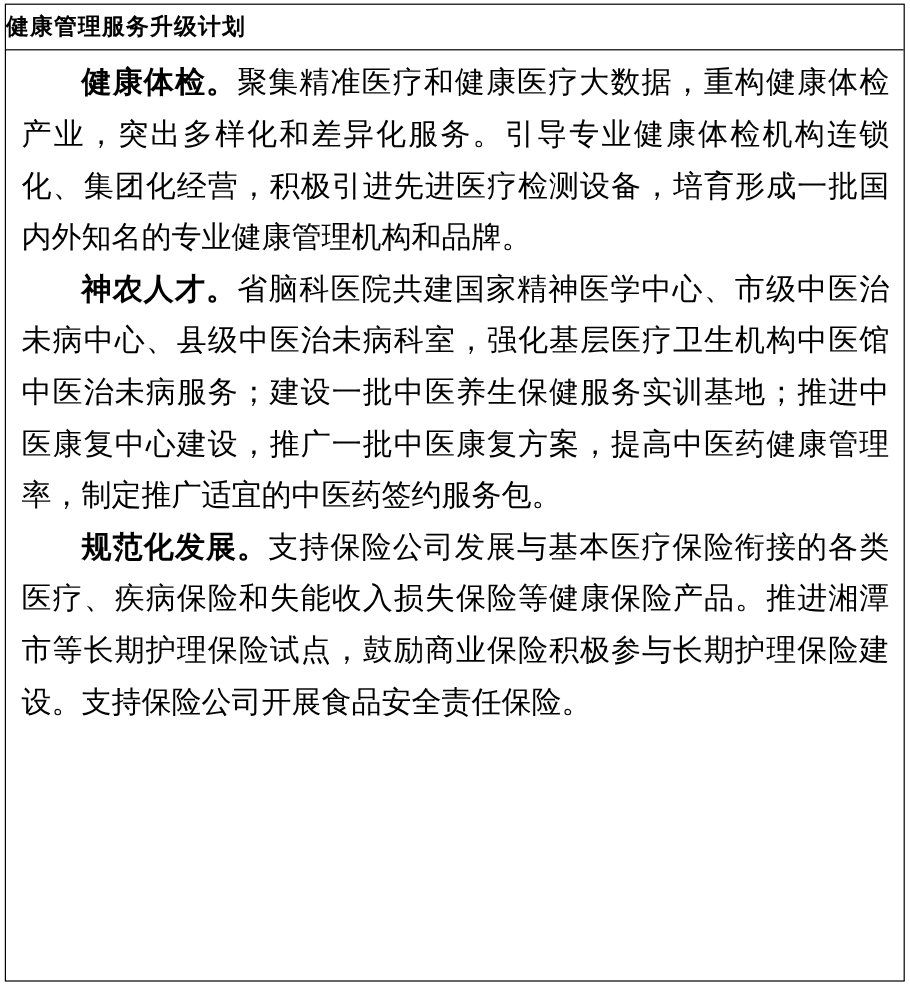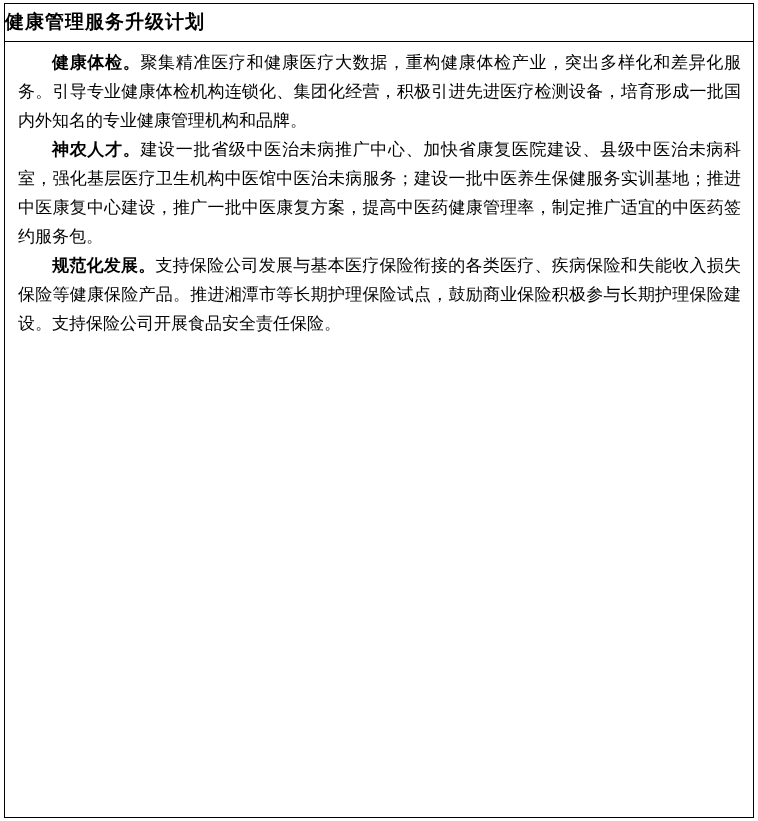--- a/index.html
+++ b/index.html
@@ -38,22 +38,22 @@
     font-weight: bold;
     font-size: 19px;
     letter-spacing: 1px;
     color: #000000;
   }
   .body-cell {
     box-sizing: border-box;
     flex: 1 1 auto;
     overflow: hidden;
     padding: 6px 12px 6px 13px;
-    font-size: 17px;
-    line-height: 29px;
+    font-size: 25px;
+    line-height: 43px;
     text-align: justify;
   }
   .para {
     margin: 0;
     padding: 0;
     text-indent: 2em;
   }
   .label {
     font-family: "Liberation Sans", "DejaVu Sans", sans-serif;
     font-weight: bold;
@@ -62,17 +62,17 @@
 </head>
 <body>
 
 <div class="page">
   <div class="doc-table">
     <div class="title-row">
       <span class="title">健康管理服务升级计划</span>
     </div>
     <div class="body-cell">
         <p class="para"><span class="label">健康体检。</span><span class="text">聚集精准医疗和健康医疗大数据，重构健康体检产业，突出多样化和差异化服务。引导专业健康体检机构连锁化、集团化经营，积极引进先进医疗检测设备，培育形成一批国内外知名的专业健康管理机构和品牌。</span></p>
-        <p class="para"><span class="label">神农人才。</span><span class="text">建设一批省级中医治未病推广中心、加快省康复医院建设、县级中医治未病科室，强化基层医疗卫生机构中医馆中医治未病服务；建设一批中医养生保健服务实训基地；推进中医康复中心建设，推广一批中医康复方案，提高中医药健康管理率，制定推广适宜的中医药签约服务包。</span></p>
+        <p class="para"><span class="label">神农人才。</span><span class="text">省脑科医院共建国家精神医学中心、市级中医治未病中心、县级中医治未病科室，强化基层医疗卫生机构中医馆中医治未病服务；建设一批中医养生保健服务实训基地；推进中医康复中心建设，推广一批中医康复方案，提高中医药健康管理率，制定推广适宜的中医药签约服务包。</span></p>
         <p class="para"><span class="label">规范化发展。</span><span class="text">支持保险公司发展与基本医疗保险衔接的各类医疗、疾病保险和失能收入损失保险等健康保险产品。推进湘潭市等长期护理保险试点，鼓励商业保险积极参与长期护理保险建设。支持保险公司开展食品安全责任保险。</span></p>
       </div>
   </div>
 </div>
 
 </body></html>

